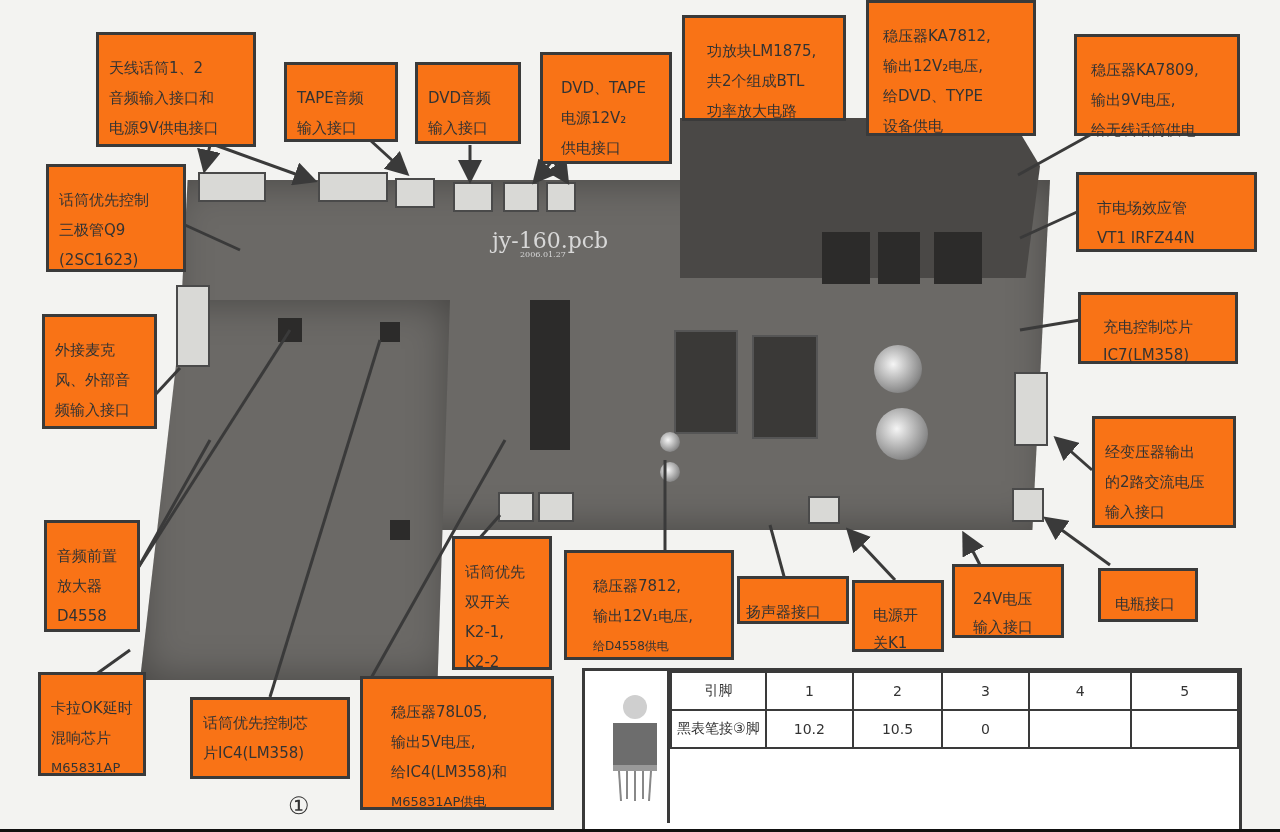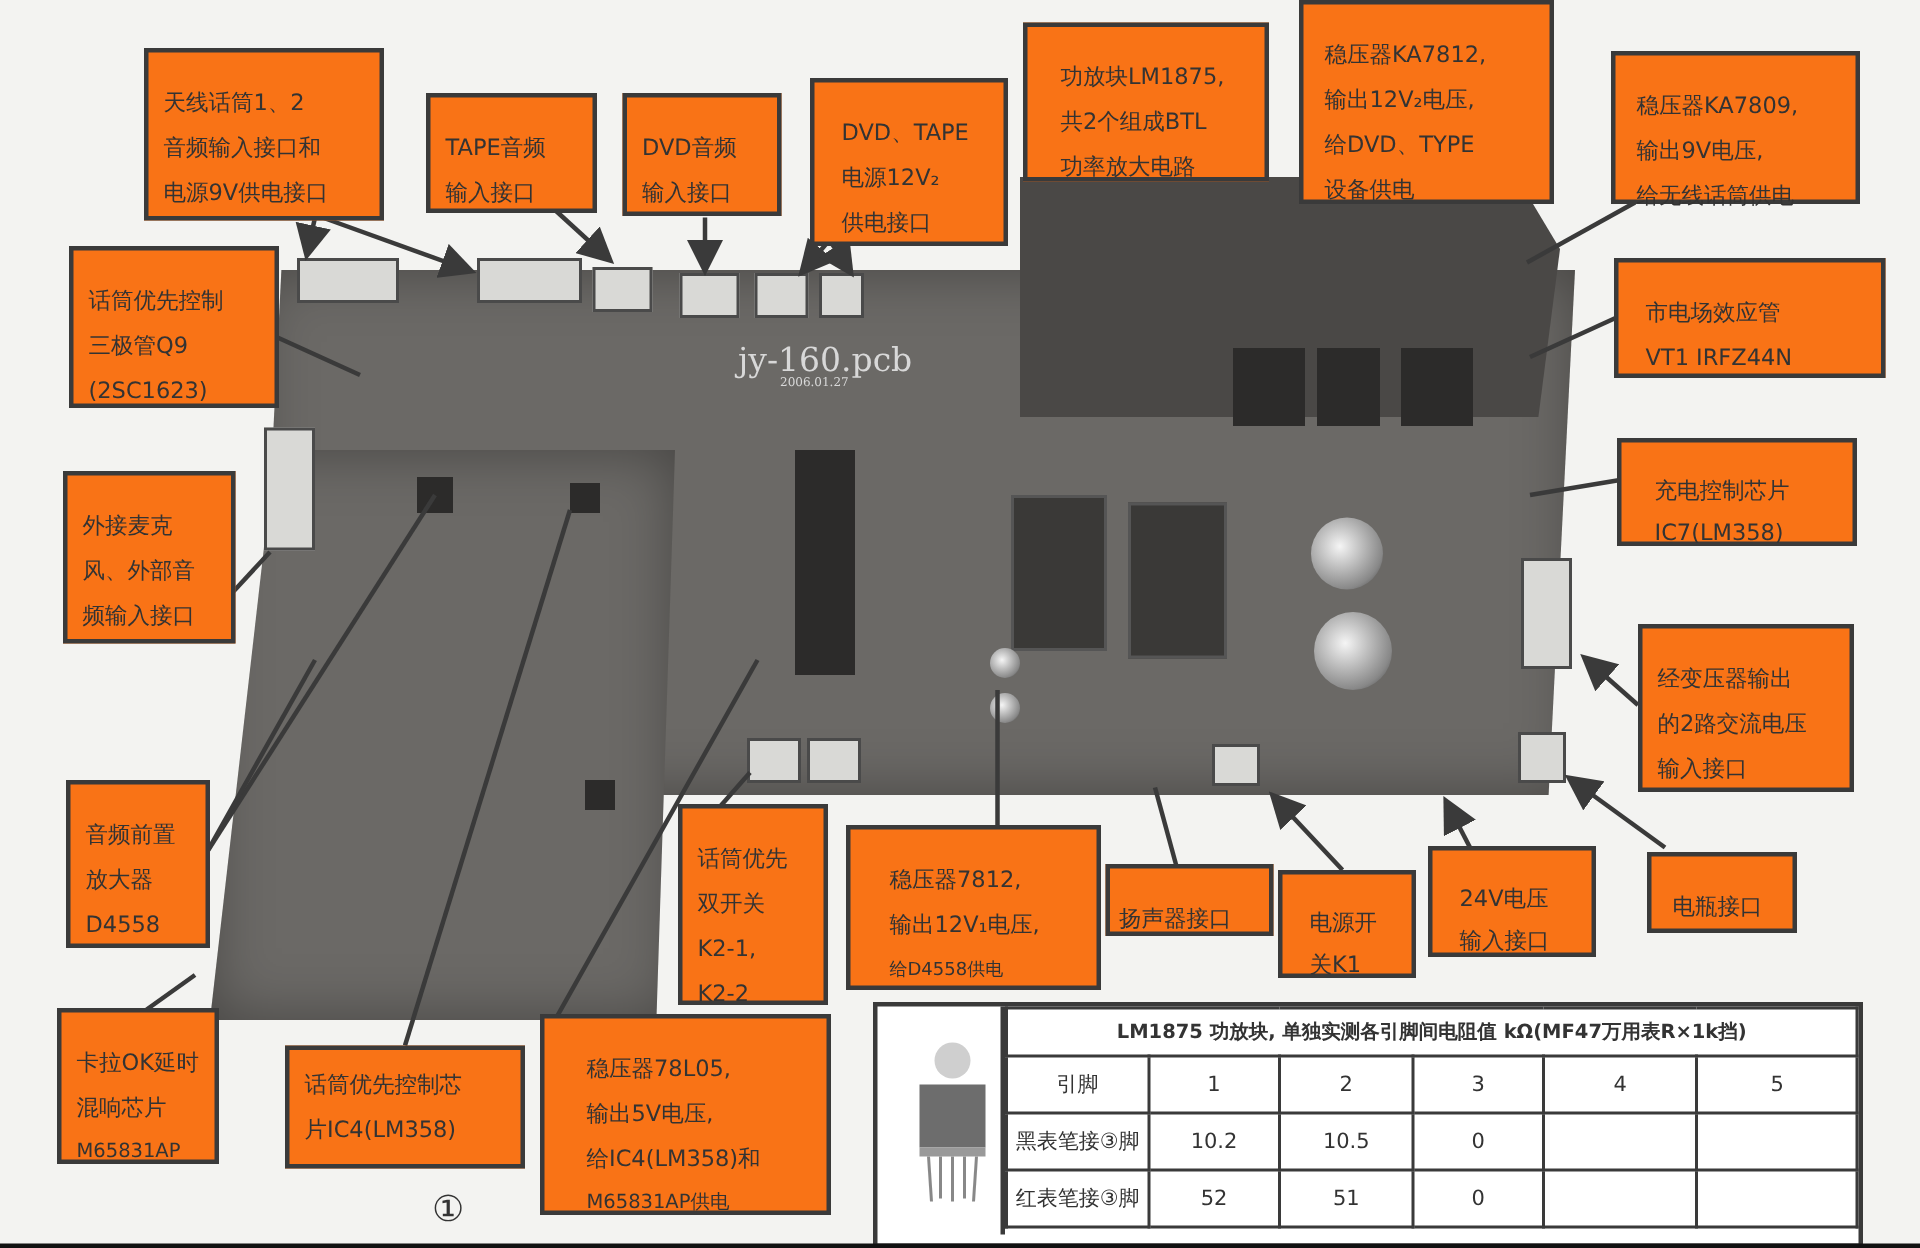--- a/index.html
+++ b/index.html
@@ -240,44 +240,33 @@
         <line x1="34" y1="100" x2="36" y2="130"></line>
         <line x1="42" y1="100" x2="42" y2="128"></line>
         <line x1="50" y1="100" x2="50" y2="130"></line>
         <line x1="58" y1="100" x2="58" y2="128"></line>
         <line x1="66" y1="100" x2="64" y2="130"></line>
       </g>
     </svg>
   </div>
   <table class="res">
     <tbody>
-        <tr>
-      <td colspan="6" class="title" style="width:560px;">LM1875 功放块,  单独实测各引脚间电阻值 kΩ(MF47万用表R×1k挡)</td>
-    </tr>
     <tr>
       <td style="width:92px;">引脚</td>
       <td style="width:84px;">1</td>
       <td style="width:86px;">2</td>
       <td style="width:84px;">3</td>
       <td style="width:100px;">4</td>
       <td style="width:104px;">5</td>
     </tr>
     <tr>
       <td>黑表笔接③脚</td>
       <td>10.2</td>
       <td>10.5</td>
       <td>0</td>
       <td></td>
       <td></td>
     </tr>
-    <tr>
-      <td>红表笔接③脚</td>
-      <td>52</td>
-      <td>51</td>
-      <td>0</td>
-      <td></td>
-      <td></td>
-    </tr>
   </tbody>
     </table>
 </div>
 
 <div class="bottom-rule"></div>
 
 </body></html>

